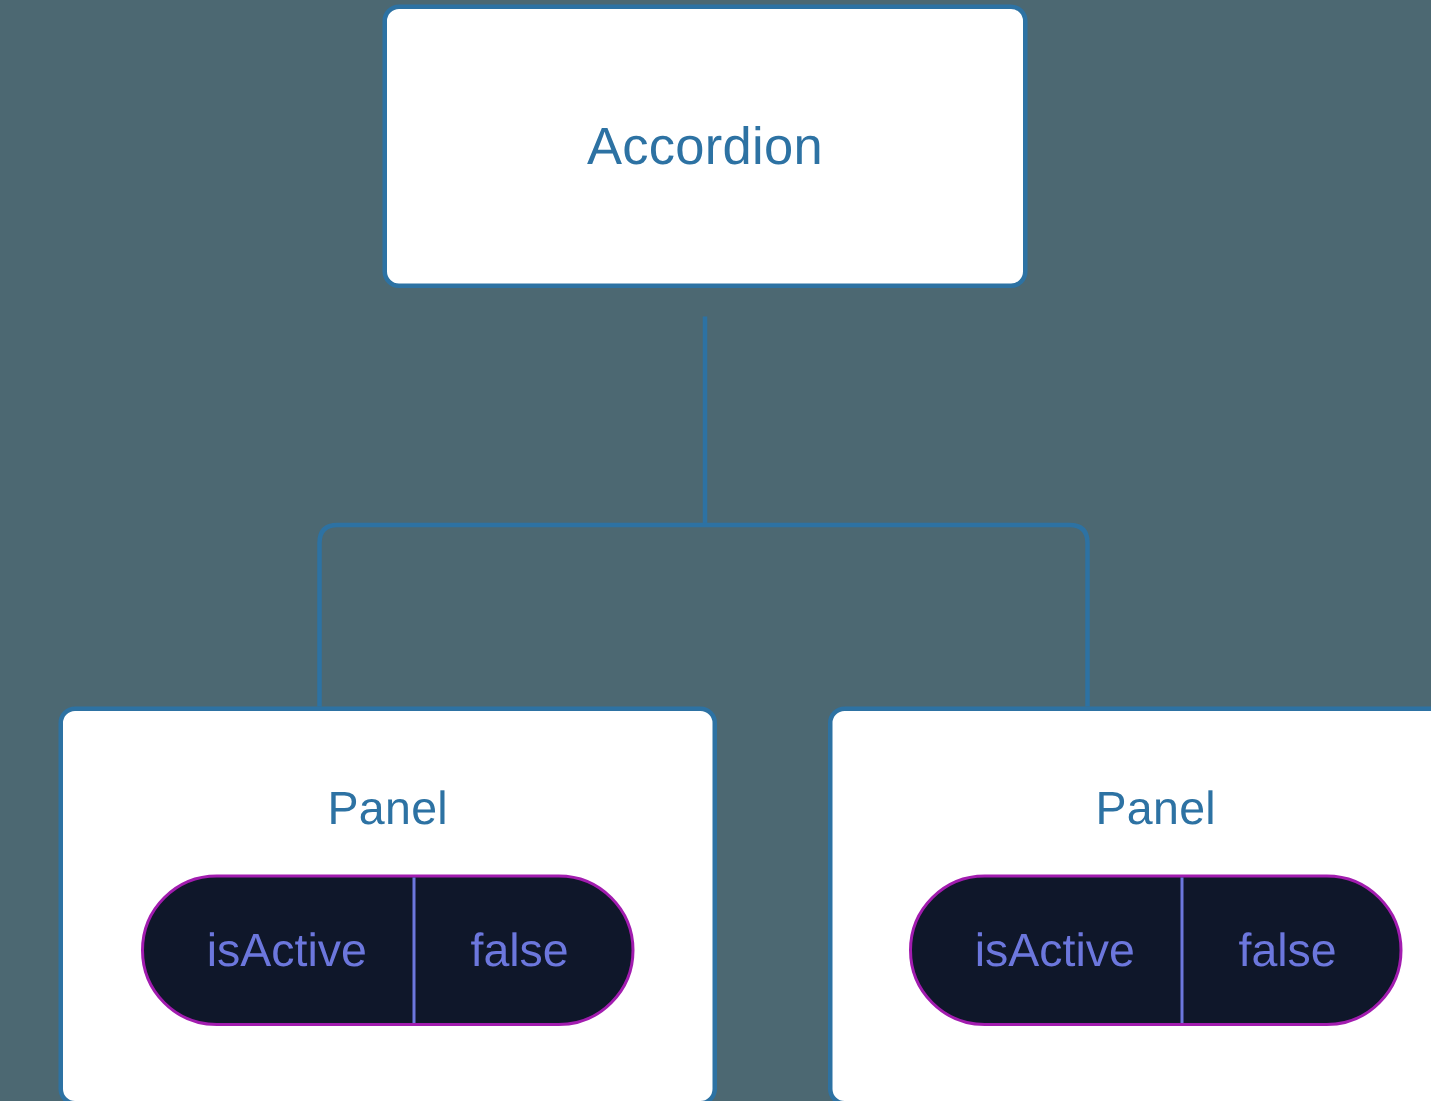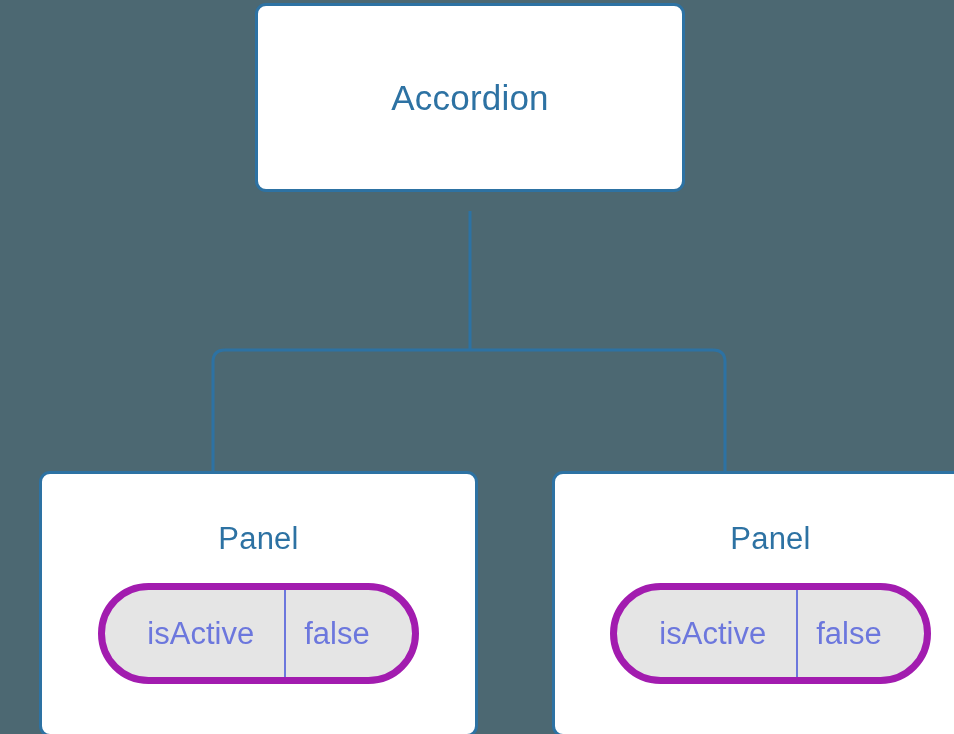--- a/index.html
+++ b/index.html
@@ -82,41 +82,41 @@
     margin-top: 49px;
     font-size: 31px;
   }
 
   
   .state-pill {
     margin-top: 29px;
     height: 101px;
     display: flex;
     align-items: stretch;
-    border: 7px solid #a21caf;
+    border: 2px solid #a21caf;
     border-radius: 52px;
     box-sizing: border-box;
-    background: #e5e5e5;
+    background: #0f172a;
     justify-content: flex-end;
   }
   .pill-key,
   .pill-value {
     display: flex;
     align-items: center;
     justify-content: center;
     color: #6c77dd;
     font-size: 31px;
     white-space: nowrap;
     box-sizing: border-box;
   }
   .pill-key {
     padding: 0 30px 0 42px;
   }
   .pill-value {
-    padding: 0 42px 0 18px;
+    padding: 0 42px 0 37px;
     border-left: 2px solid #6c77dd;
   }
 </style>
 </head>
 <body>
 
 <div id="canvas">
 
   <svg id="connectors" viewBox="0 0 954 734" width="954" height="734" fill="none">
 

